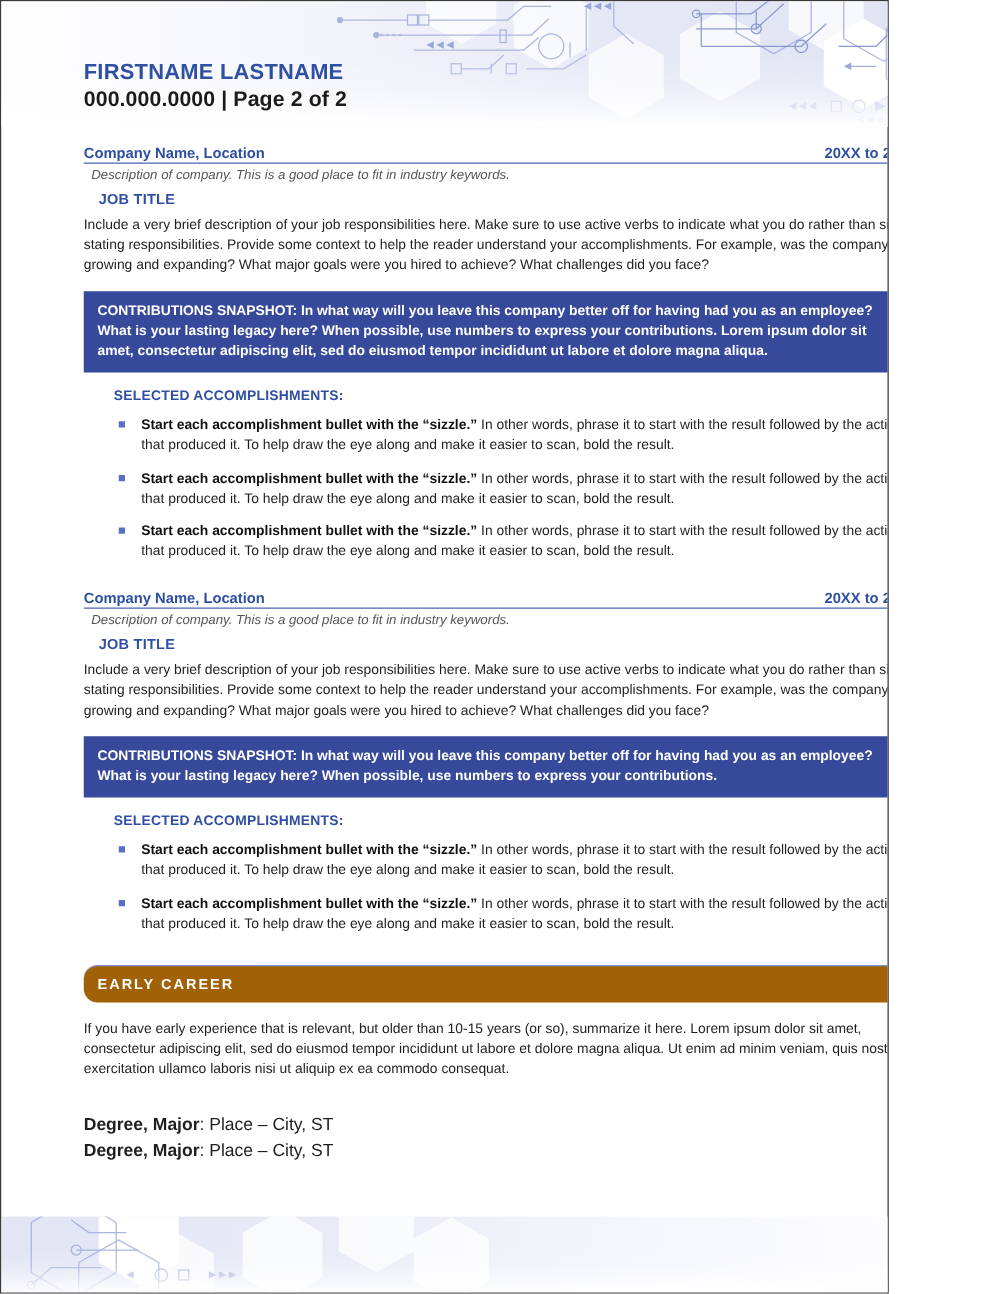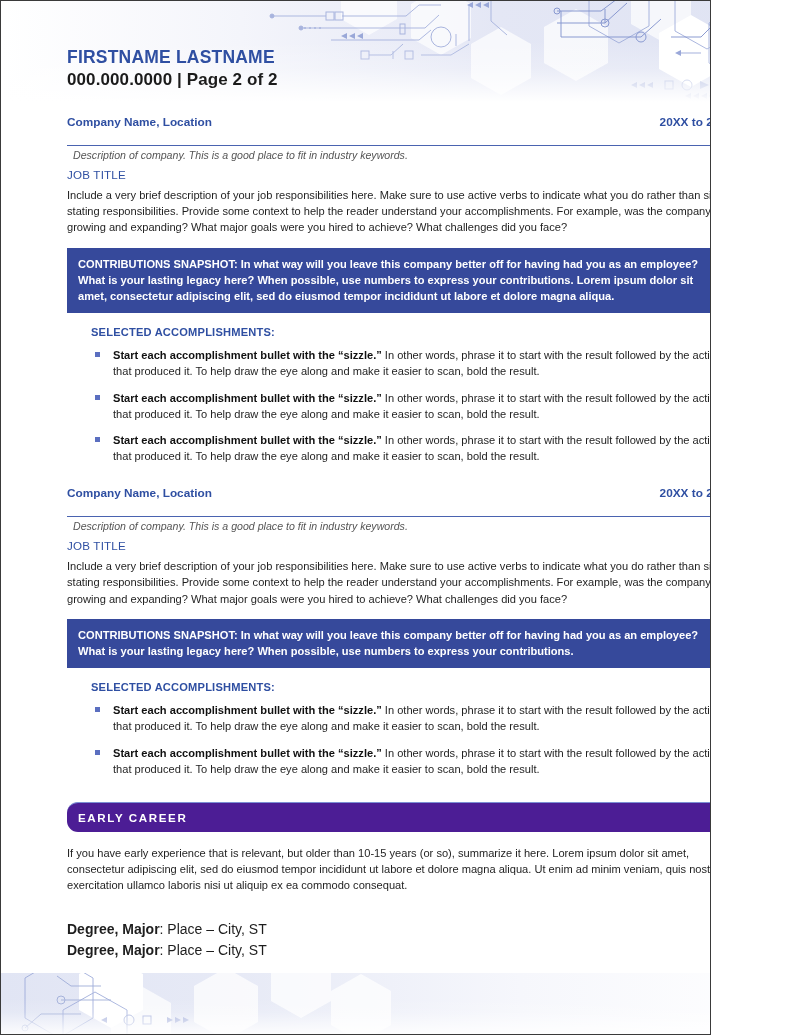--- a/index.html
+++ b/index.html
@@ -64,44 +64,45 @@
     top: 114px;
     width: 668px;
   }
 
   
   .job-head {
     display: flex;
     justify-content: space-between;
     align-items: baseline;
     border-bottom: 1.4px solid #4A63B0;
-    padding-bottom: 16px;
+    padding-bottom: 1px;
   }
   .company-name {
     font-size: 11.8px;
     font-weight: bold;
     color: #2F4FA2;
   }
   .job-dates {
     font-size: 11.8px;
     font-weight: bold;
     color: #2F4FA2;
   }
   .company-desc {
     font-size: 10.6px;
     font-style: italic;
     color: #555555;
     margin: 3px 0 0 6px;
   }
   .job-title {
     font-size: 11.6px;
-    font-weight: normal;
+    font-weight: bold;
     color: #2F4FA2;
     margin-top: 7px;
     letter-spacing: .2px;
+    margin-left: 12px;
   }
   .job-summary {
     font-size: 11.1px;
     color: #1e1e1e;
     line-height: 1.46;
     margin-top: 6px;
     text-align: left;
   }
 
   
@@ -141,21 +142,21 @@
     width: 5px;
     height: 5px;
     background: #5B6FC0;
   }
   .bullet-item b { font-weight: bold; color: #111111; }
 
   .job-block + .job-block { margin-top: 22px; }
 
   
   .section-banner {
-    background: #4c1d95;
+    background: #a16207;
     color: #ffffff;
     font-size: 11.6px;
     font-weight: bold;
     letter-spacing: 1.6px;
     padding: 8px 11px 8px 11px;
     border-top: 1.2px solid #7B8FD4;
     border-radius: 11px;
   }
   .section-body {
     font-size: 11.1px;

